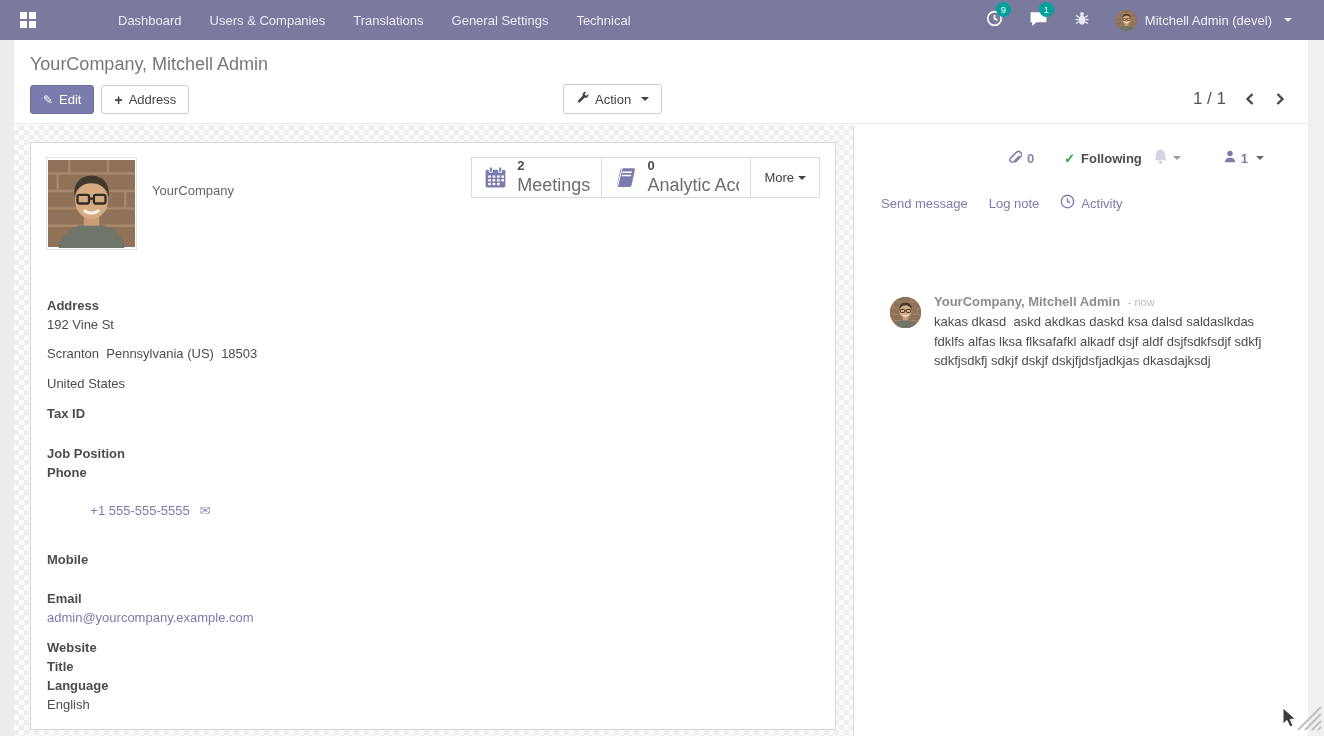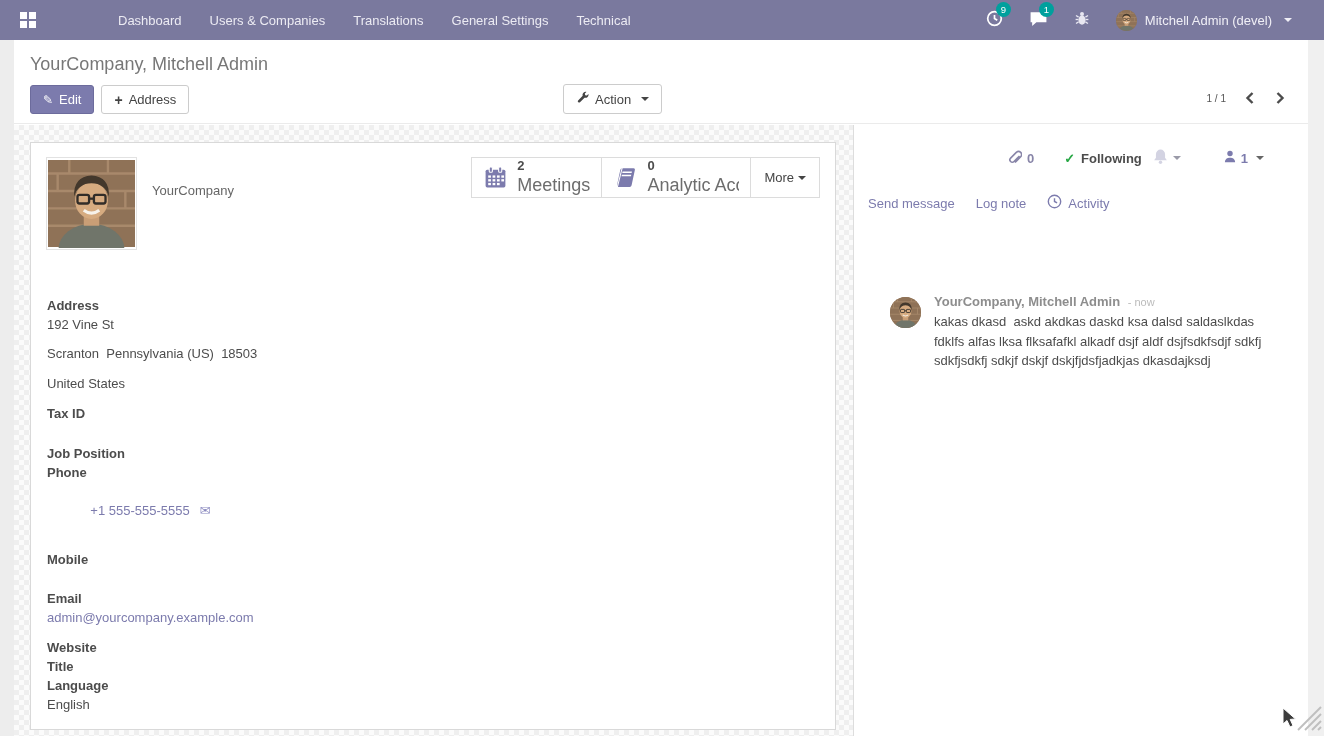--- a/index.html
+++ b/index.html
@@ -28,21 +28,21 @@
   
   .control-panel { position:absolute; top:40px; left:14px; right:16px; height:84px; background:#fff; border-bottom:1px solid #ebebeb; }
   .breadcrumb { position:absolute; left:16px; top:14px; font-size:18px; color:#777; }
   .cp-left { position:absolute; left:16px; top:45px; display:flex; gap:7px; }
   .btn { height:29px; padding:0 12px; font-size:13px; border-radius:3px; border:1px solid #ccc; background:#fff; color:#444; display:inline-flex; align-items:center; gap:6px; cursor:pointer; white-space:nowrap; }
   .btn-primary { background:#7c7bad; border-color:#6c6b9c; color:#fff; }
   .icon-glyph { font-size:12px; line-height:1; }
   .plus-glyph { font-weight:bold; font-size:14px; }
   .action-btn { position:absolute; left:549px; top:44px; height:30px; }
   .pager { position:absolute; right:20px; top:49px; display:flex; align-items:center; gap:16px; }
-  .pager-value { font-size:10px; color:#555; }
+  .pager-value { font-size:17px; color:#555; }
   .pager-arrow { background:none; border:none; cursor:pointer; padding:2px; display:flex; align-items:center; }
 
   
   .content { position:absolute; top:125px; left:14px; right:16px; bottom:0; display:flex; }
   .form-area { width:839px; position:relative; flex:none;
     background-color:#fbfbfb;
     background-image:
       linear-gradient(45deg,#efefef 25%,transparent 25%,transparent 75%,#efefef 75%,#efefef),
       linear-gradient(45deg,#efefef 25%,transparent 25%,transparent 75%,#efefef 75%,#efefef);
     background-size:10px 10px; background-position:0 0,5px 5px; }
@@ -74,21 +74,21 @@
   .chatter { flex:1; background:#fff; border-left:1px solid #ddd; position:relative; font-size:13px; }
   .chatter-top { position:absolute; top:23px; left:0; right:0; display:flex; align-items:center; justify-content:flex-end; padding-right:44px; }
   .attach-btn { display:flex; align-items:center; gap:5px; color:#8885a8; font-weight:bold; cursor:pointer; }
   .follow-btn { display:flex; align-items:center; gap:6px; color:#4c4c4c; font-weight:bold; cursor:pointer; margin-left:30px; }
   .check-glyph { color:#28a745; font-weight:bold; font-size:13px; }
   .bell-btn { display:flex; align-items:center; color:#8a8a9a; cursor:pointer; margin-left:10px; }
   .bell-btn .bell-svg { color:#d3d3e2; }
   .followers-btn { display:flex; align-items:center; gap:4px; color:#7c7bad; font-weight:bold; cursor:pointer; margin-left:42px; }
   .followers-btn .caret { color:#666; }
 
-  .chatter-actions { position:absolute; top:69px; left:14px; display:flex; gap:21px; color:#7c7bad; }
+  .chatter-actions { position:absolute; top:69px; left:27px; display:flex; gap:21px; color:#7c7bad; }
   .chatter-actions > div { cursor:pointer; display:flex; align-items:center; gap:6px; }
 
   .date-divider { position:absolute; top:124px; left:21px; right:18px; display:flex; align-items:center; gap:13px; }
   .date-divider .line { flex:1; height:1px; background:#d9d9e3; }
   .date-divider .date-text { font-weight:bold; color:#4c4c4c; font-size:13px; }
 
   .message { position:absolute; top:172px; left:36px; right:28px; display:flex; }
   .msg-avatar { width:31px; height:31px; border-radius:50%; overflow:hidden; flex:none; background:#8f7257; }
   .msg-avatar svg { width:100%; height:100%; display:block; }
   .msg-col { margin-left:13px; margin-top:-3px; }

